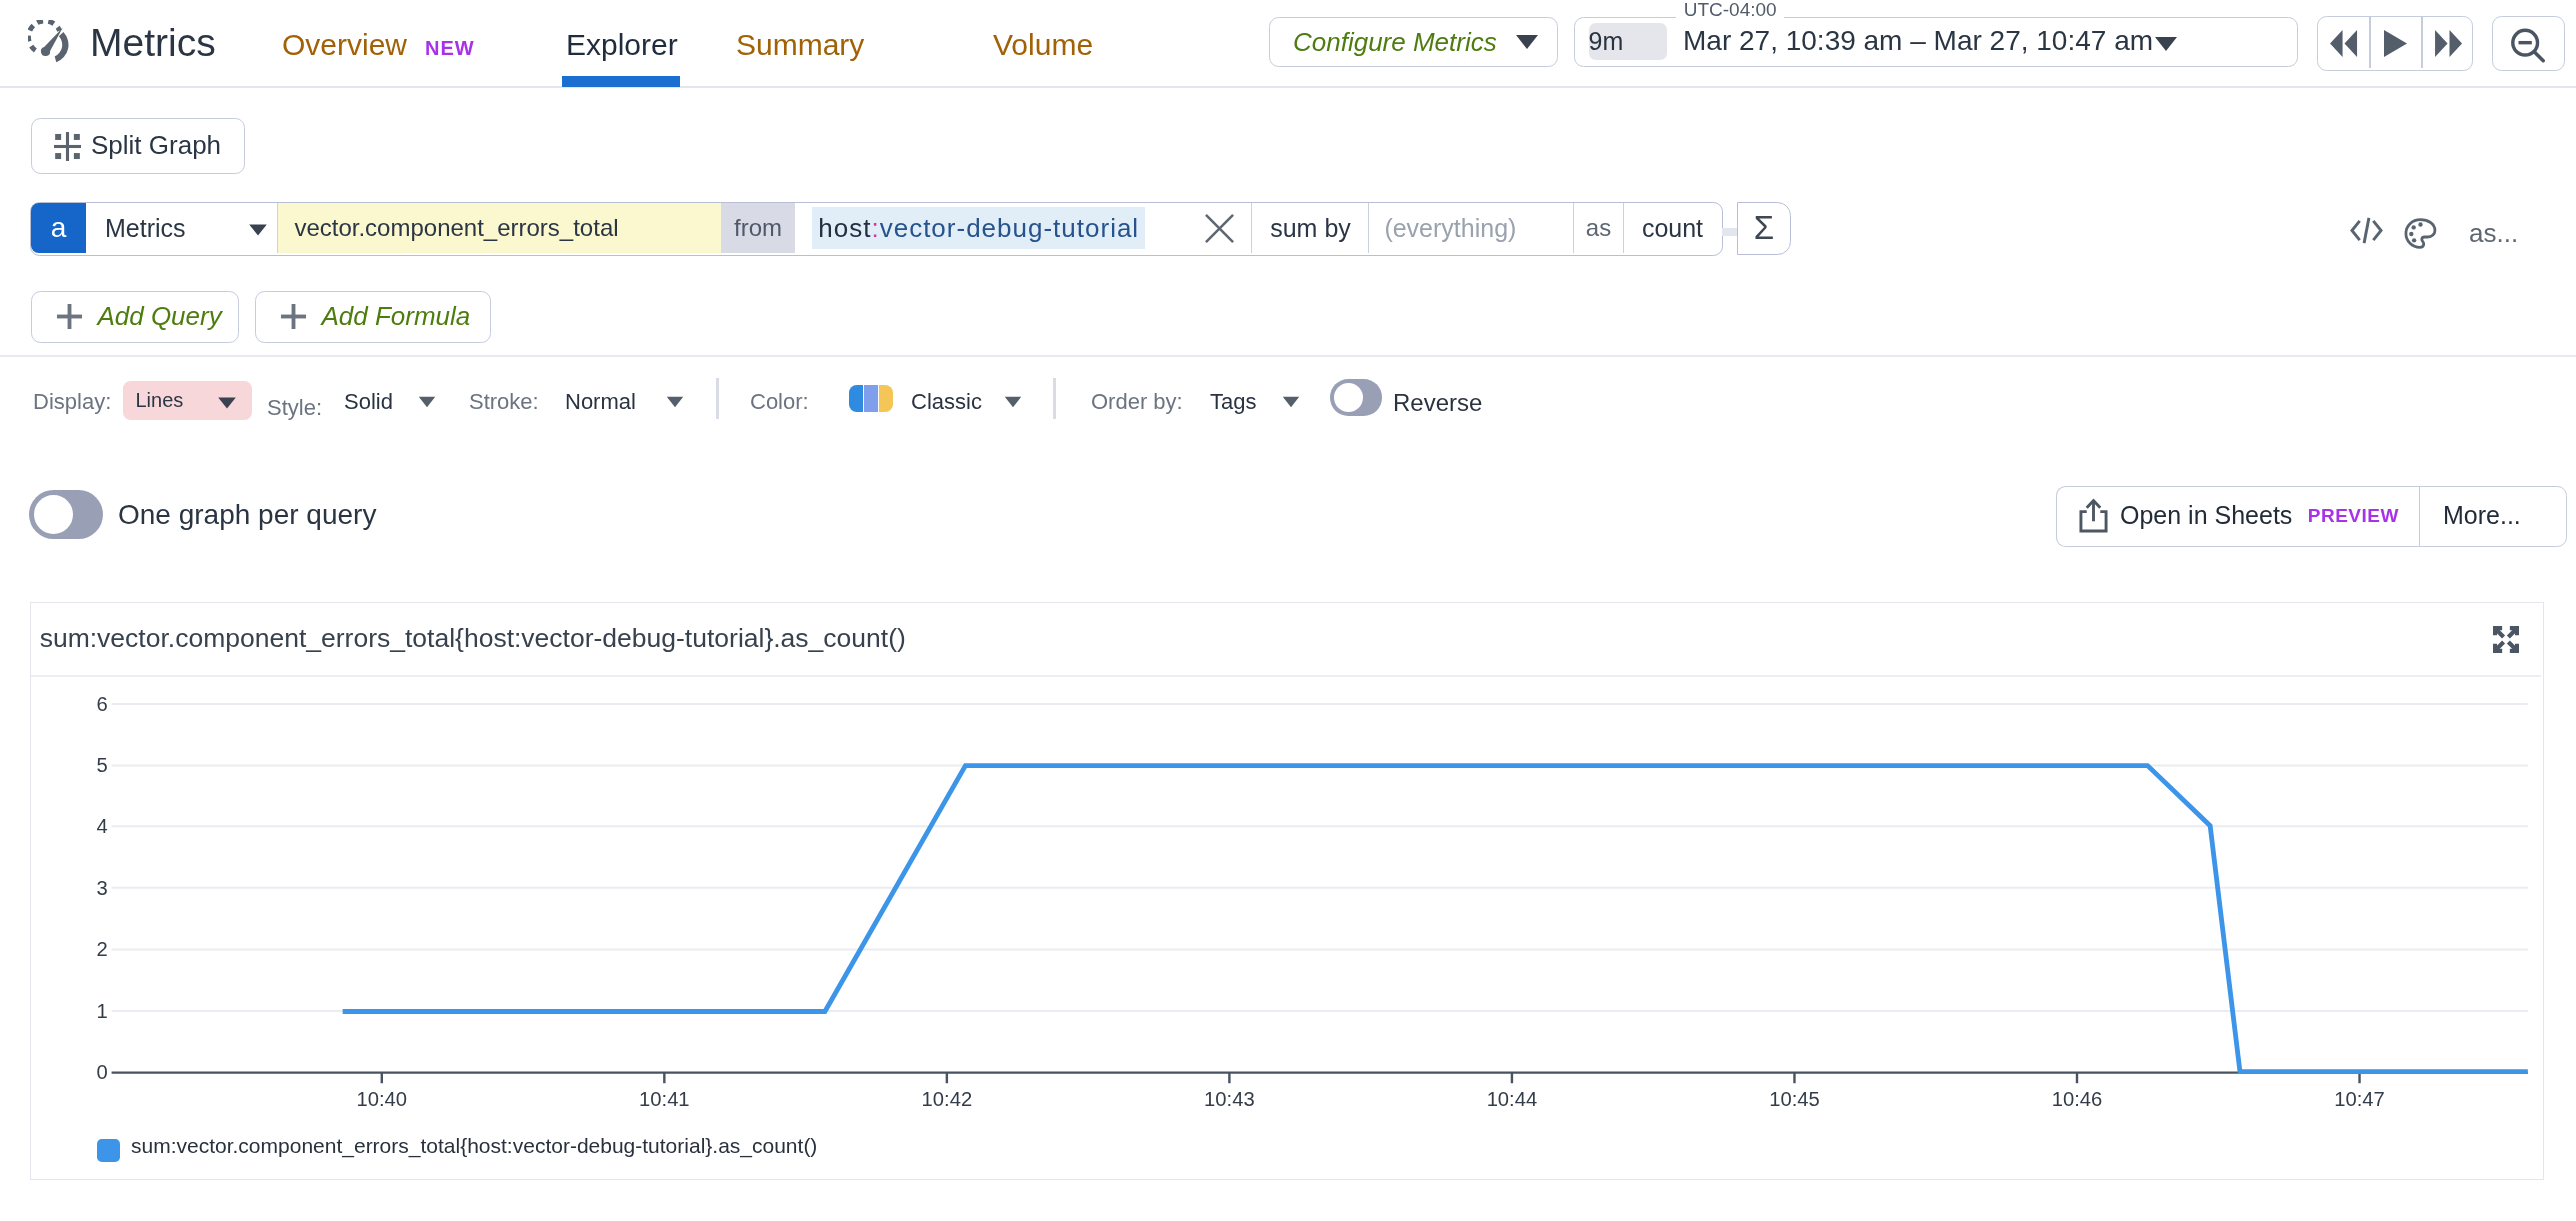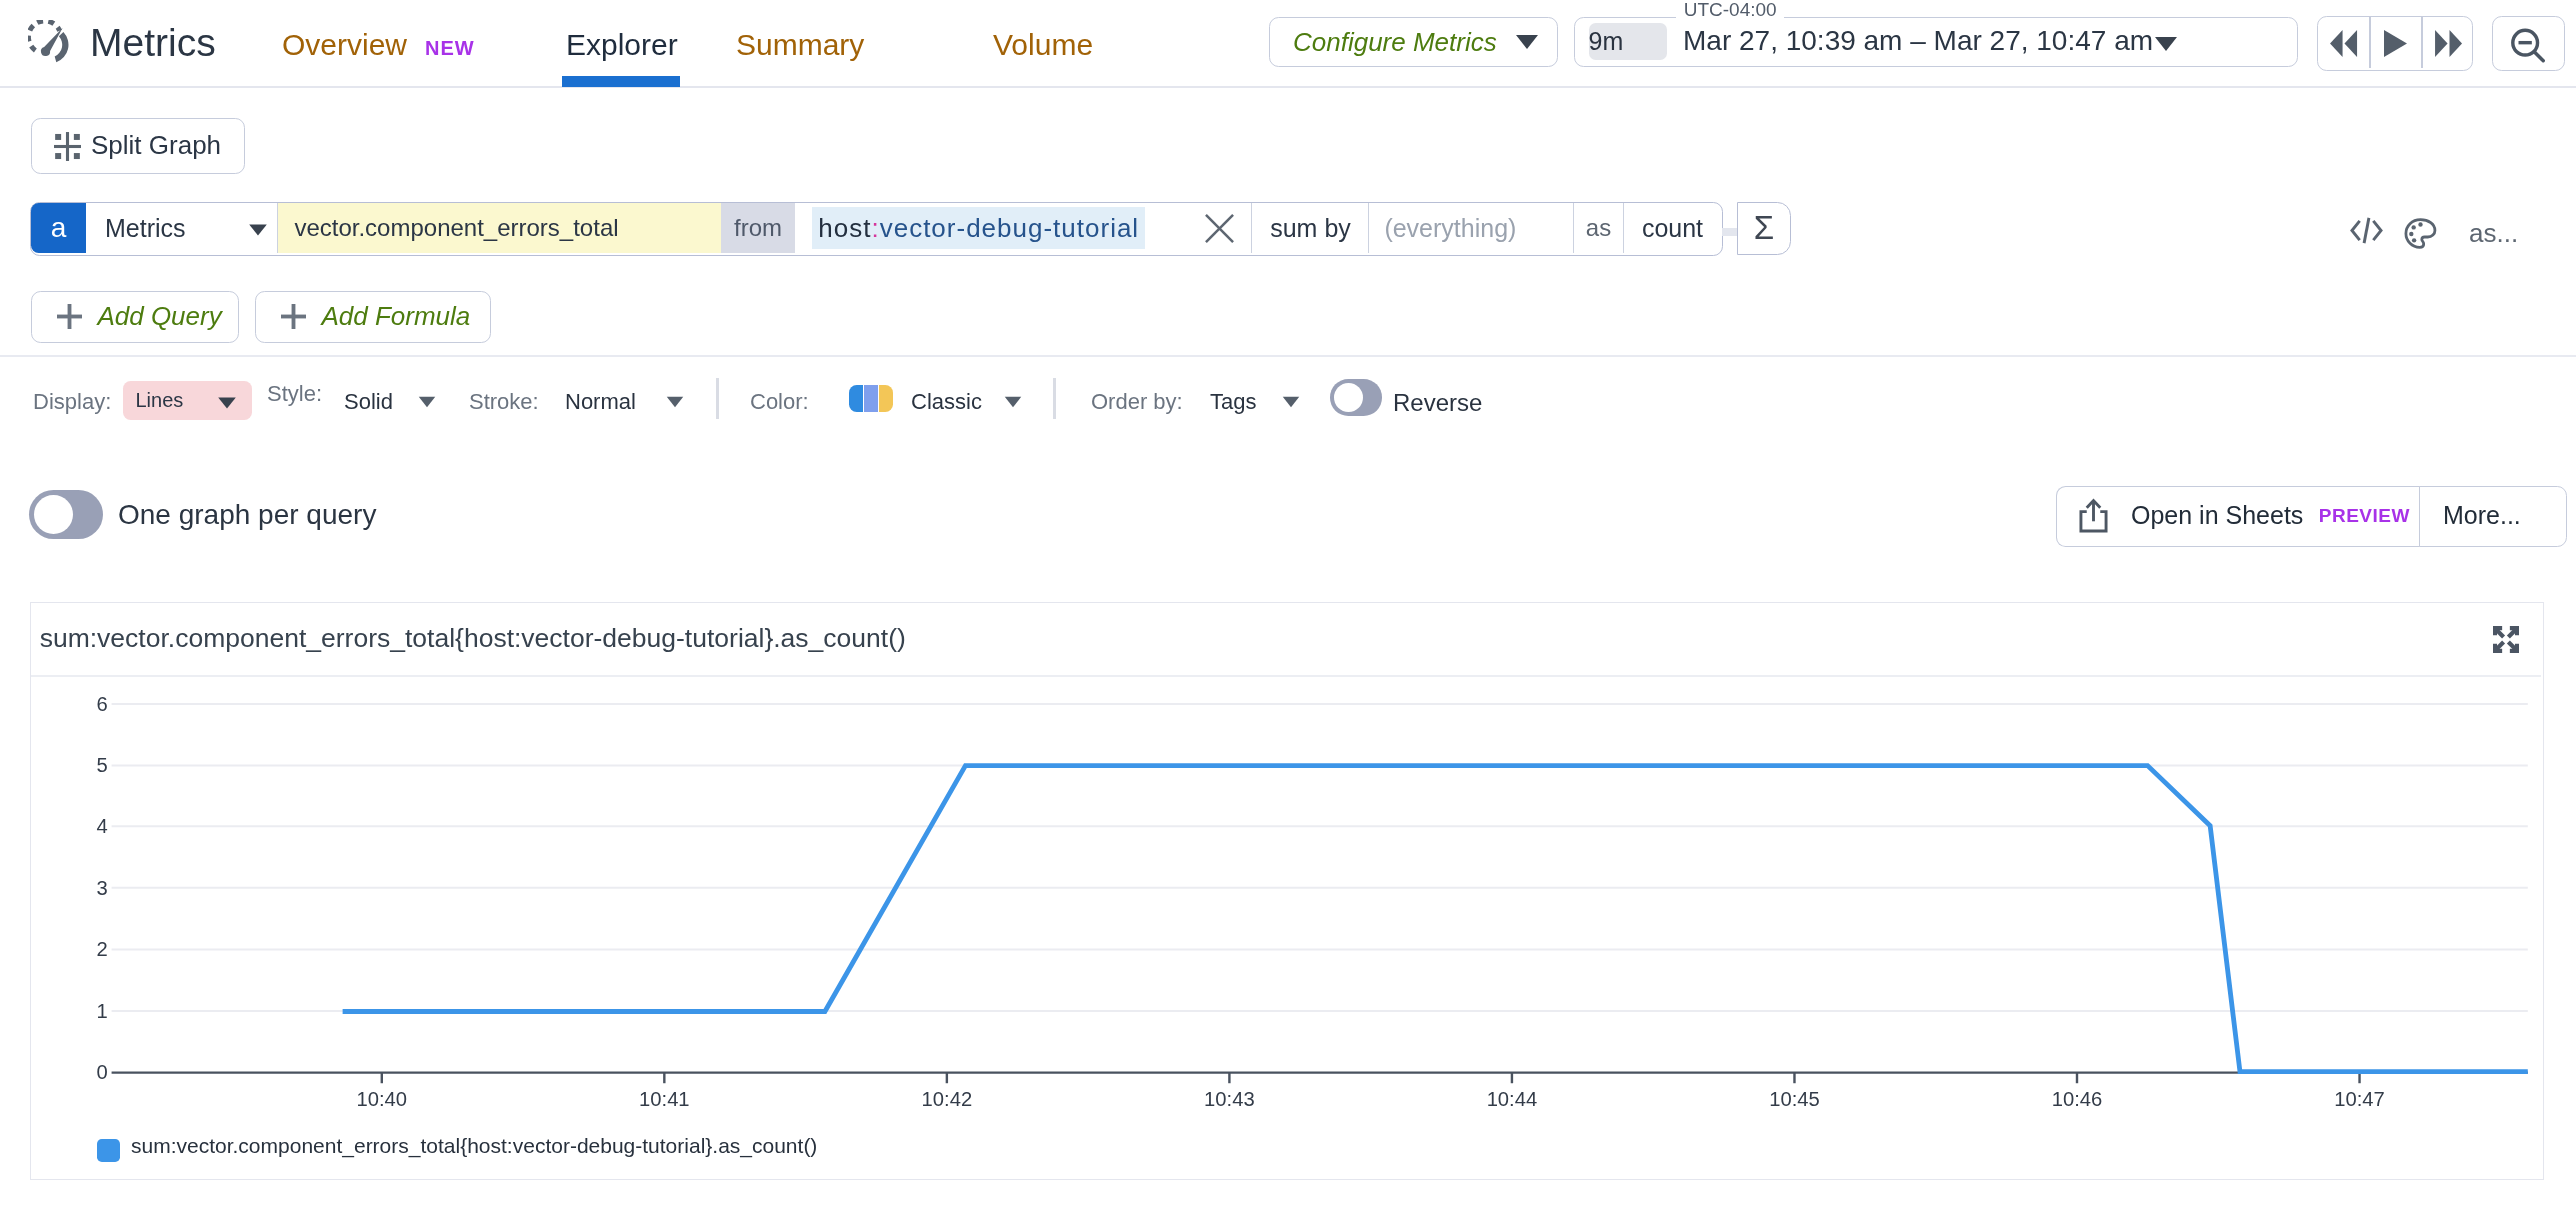--- a/index.html
+++ b/index.html
@@ -161,21 +161,21 @@
       <span class="btn-label" style="margin-left:15.4px;">Add Formula</span>
     </div>
   </div>
 
   <div class="disp-border"></div>
   <div class="abs dlabel" style="left:33px;top:389px;">Display:</div>
   <div class="abs" style="left:123px;top:381px;width:129px;height:39px;background:#f8d7da;border-radius:7.7px;">
     <span class="abs" style="left:12.5px;top:0;line-height:39px;font-size:20px;color:#2b3645;">Lines</span>
     <span class="caret dark abs" style="left:93px;top:14.5px;transform:scale(0.8);"></span>
   </div>
-  <div class="abs dlabel" style="left:267px;top:381px;">Style:</div>
+  <div class="abs dlabel" style="left:267px;top:395px;">Style:</div>
   <div class="abs dvalue" style="left:344px;top:389px;">Solid</div>
   <span class="caret abs" style="left:416px;top:395px;transform:scale(0.75);border-top-color:#555f6b;"></span>
   <div class="abs dlabel" style="left:469px;top:389px;">Stroke:</div>
   <div class="abs dvalue" style="left:565px;top:389px;">Normal</div>
   <span class="caret abs" style="left:664px;top:395px;transform:scale(0.75);border-top-color:#555f6b;"></span>
   <div class="abs" style="left:716px;top:378px;width:2.9px;height:41px;background:#d9dce4;"></div>
   <div class="abs dlabel" style="left:750px;top:389px;">Color:</div>
   <div class="abs" style="left:849px;top:385px;width:44px;height:27px;border-radius:7.7px;overflow:hidden;">
     <div class="abs" style="left:0;top:0;width:13.5px;height:27px;background:#2f8be0;"></div>
     <div class="abs" style="left:15px;top:0;width:13.5px;height:27px;background:#7f9fed;"></div>
@@ -199,21 +199,21 @@
 
   <div class="btn" style="left:2056px;top:486px;width:365px;height:61px;border-radius:9.6px 0 0 9.6px;border-right:none;">
     <div class="abs" style="left:22px;top:0;height:57px;display:flex;align-items:center;">
       <svg width="29" height="35" viewBox="0 0 30 36">
         <g fill="none" stroke="#4d5763" stroke-width="3">
           <path d="M 8 14 L 2 14 L 2 34 L 28 34 L 28 14 L 22 14"></path>
           <line x1="15" y1="24" x2="15" y2="3"></line>
           <path d="M 8 10 L 15 2.5 L 22 10"></path>
         </g>
       </svg>
-      <span style="margin-left:23px;font-size:25px;color:#222c38;text-align:right;">Open in Sheets</span>
+      <span style="margin-left:12px;font-size:25px;color:#222c38;text-align:right;">Open in Sheets</span>
       <span style="margin-left:15.4px;font-size:19px;font-weight:700;color:#a832e8;letter-spacing:0.5px;">PREVIEW</span>
     </div>
   </div>
   <div class="btn" style="left:2419px;top:486px;width:148px;height:61px;border-radius:0 9.6px 9.6px 0;">
     <div class="abs" style="left:23px;top:0;height:57px;display:flex;align-items:center;font-size:25px;color:#222c38;">More...</div>
   </div>
 
   <div class="panel">
     <div class="abs" style="left:8.7px;top:0;height:71px;display:flex;align-items:center;font-size:26.5px;color:#37424e;">sum:vector.component_errors_total{host:vector-debug-tutorial}.as_count()</div>
     <div class="panel-sep"></div>

